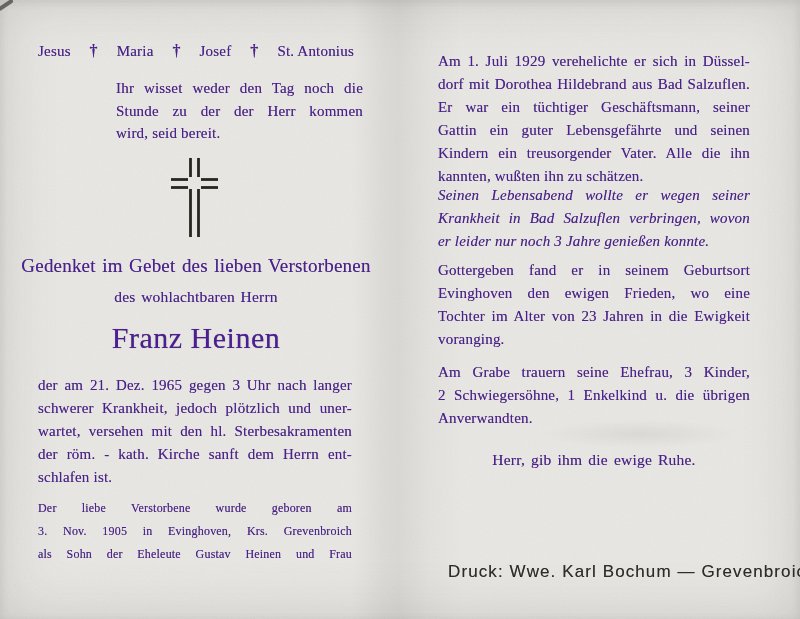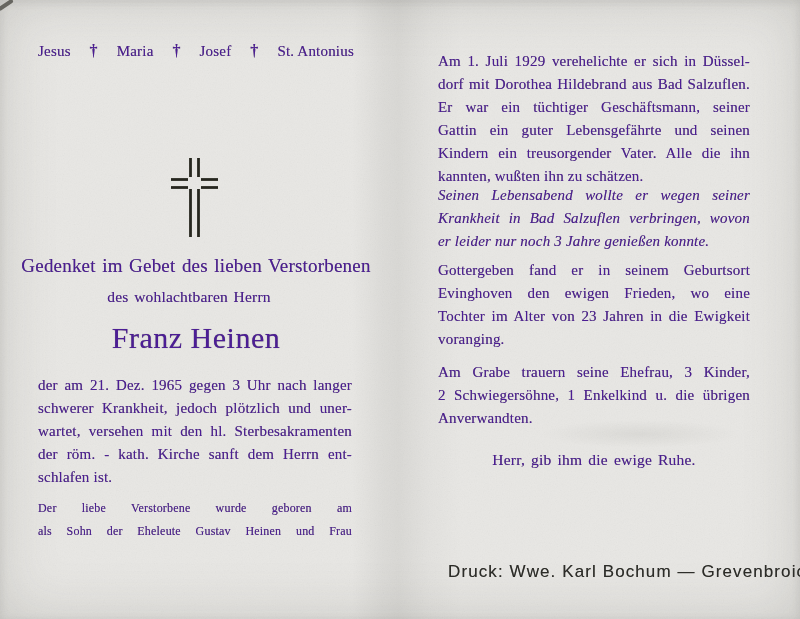--- a/index.html
+++ b/index.html
@@ -28,21 +28,21 @@
     display:flex;justify-content:space-between;align-items:baseline;
     font-size:15px;line-height:18px;
   }
   .invocation .cross-sep{font-weight:bold;font-size:16px;}
   .motto{
     left:116px;top:77px;width:247px;
     font-size:15px;line-height:22.5px;
   }
   .cross-wrap{left:170px;top:157px;width:49px;height:81px;}
   .dedication1{left:18px;top:255px;width:356px;font-size:19px;word-spacing:1.5px;}
-  .dedication2{left:11px;top:288px;width:356px;font-size:15.5px;word-spacing:1.5px;}
+  .dedication2{left:18px;top:288px;width:356px;font-size:15.5px;word-spacing:1.5px;}
   .deceased-name{
     left:18px;top:320px;width:356px;
     font-size:30px;letter-spacing:0.5px;line-height:36px;
     text-shadow:0 0 0.7px rgba(45,45,38,0.6);
   }
   .death-para{left:38px;top:374px;width:314px;font-size:15px;line-height:23px;}
   .birth-para{left:38px;top:497px;width:314px;font-size:12px;line-height:23px;}
 
   .rpara{left:438px;width:312px;font-size:15px;line-height:23px;}
   .rp1{top:50px;}
@@ -100,20 +100,25 @@
   <div class="abs invocation txt">
     <span>Jesus</span>
     <span class="cross-sep">†</span>
     <span>Maria</span>
     <span class="cross-sep">†</span>
     <span>Josef</span>
     <span class="cross-sep">†</span>
     <span>St. Antonius</span>
   </div>
 
+  <div class="abs motto txt">
+      <div class="tline just">Ihr wisset weder den Tag noch die</div>
+      <div class="tline just">Stunde zu der der Herr kommen</div>
+      <div class="tline">wird, seid bereit.</div>
+    </div>
 
   <div class="abs cross-wrap">
     <svg width="49" height="81" viewBox="0 0 49 81" aria-hidden="true">
       <g stroke="#26261f" stroke-width="2.8" stroke-linecap="butt">
         <line x1="20.5" y1="1" x2="20.5" y2="20"></line>
         <line x1="28.5" y1="1" x2="28.5" y2="20"></line>
         <line x1="20.5" y1="32" x2="20.5" y2="80"></line>
         <line x1="28.5" y1="32" x2="28.5" y2="80"></line>
         <line x1="1" y1="22.5" x2="18" y2="22.5"></line>
         <line x1="31" y1="22.5" x2="48" y2="22.5"></line>
@@ -130,20 +135,21 @@
 
   <div class="abs death-para txt">
       <div class="tline just">der am 21. Dez. 1965 gegen 3 Uhr nach langer</div>
       <div class="tline just">schwerer Krankheit, jedoch plötzlich und uner-</div>
       <div class="tline just">wartet, versehen mit den hl. Sterbesakramenten</div>
       <div class="tline just">der röm. - kath. Kirche sanft dem Herrn ent-</div>
       <div class="tline">schlafen ist.</div>
     </div>
   <div class="abs birth-para txt">
       <div class="tline just">Der liebe Verstorbene wurde geboren am</div>
+      <div class="tline just">3. Nov. 1905 in Evinghoven, Krs. Grevenbroich</div>
       <div class="tline just">als Sohn der Eheleute Gustav Heinen und Frau</div>
     </div>
 
   <div class="abs rpara rp1 txt">
       <div class="tline just">Am 1. Juli 1929 verehelichte er sich in Düssel-</div>
       <div class="tline just">dorf mit Dorothea Hildebrand aus Bad Salzuflen.</div>
       <div class="tline just">Er war ein tüchtiger Geschäftsmann, seiner</div>
       <div class="tline just">Gattin ein guter Lebensgefährte und seinen</div>
       <div class="tline just">Kindern ein treusorgender Vater. Alle die ihn</div>
       <div class="tline">kannten, wußten ihn zu schätzen.</div>

